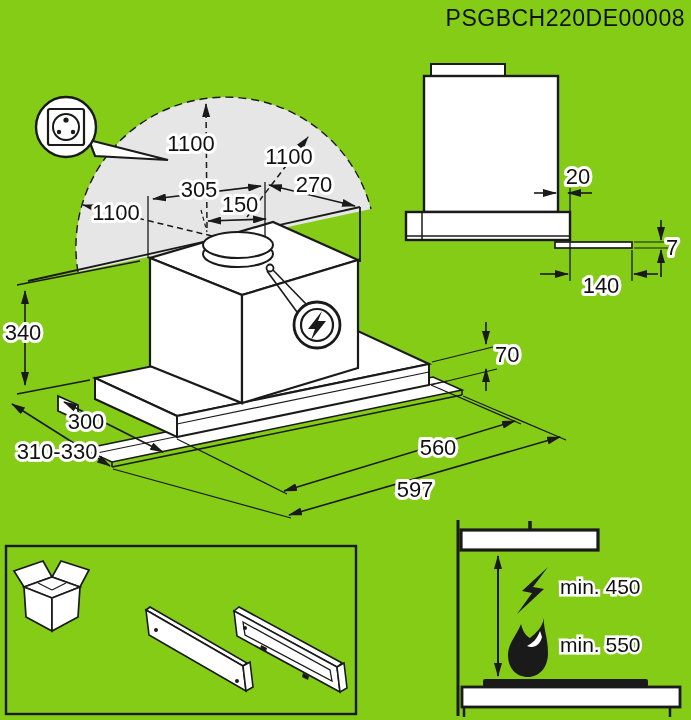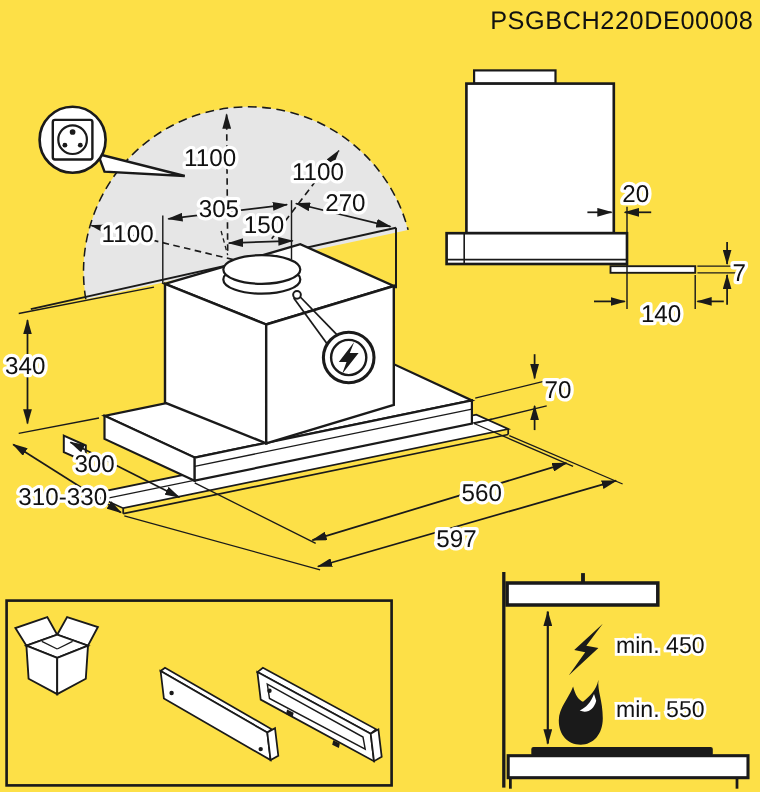--- a/index.html
+++ b/index.html
@@ -1,16 +1,16 @@
 <!DOCTYPE html>
 <html><head>
 <meta charset="utf-8">
 <style>
   html,body{margin:0;padding:0;background:#fff;}
-  #stage{position:relative;width:691px;height:720px;background:#fde047;overflow:hidden;
+  #stage{position:relative;width:691px;height:720px;background:#84cc16;overflow:hidden;
          font-family:"Liberation Sans",sans-serif;}
   svg{position:absolute;left:0;top:0;}
   .ln{stroke:#1a1a1a;fill:none;}
   .fw{fill:#ffffff;stroke:#1a1a1a;}
   .fb{fill:#1a1a1a;stroke:none;}
   .dash{stroke-dasharray:8 5;}
   .dash2{stroke-dasharray:6 4;}
   .dim{font-family:"Liberation Sans",sans-serif;font-size:22px;fill:#111;
        paint-order:stroke;stroke:#ffffff;stroke-width:6px;stroke-linejoin:round;}
   .ttl{font-family:"Liberation Sans",sans-serif;font-size:23px;fill:#111;letter-spacing:.5px;}

